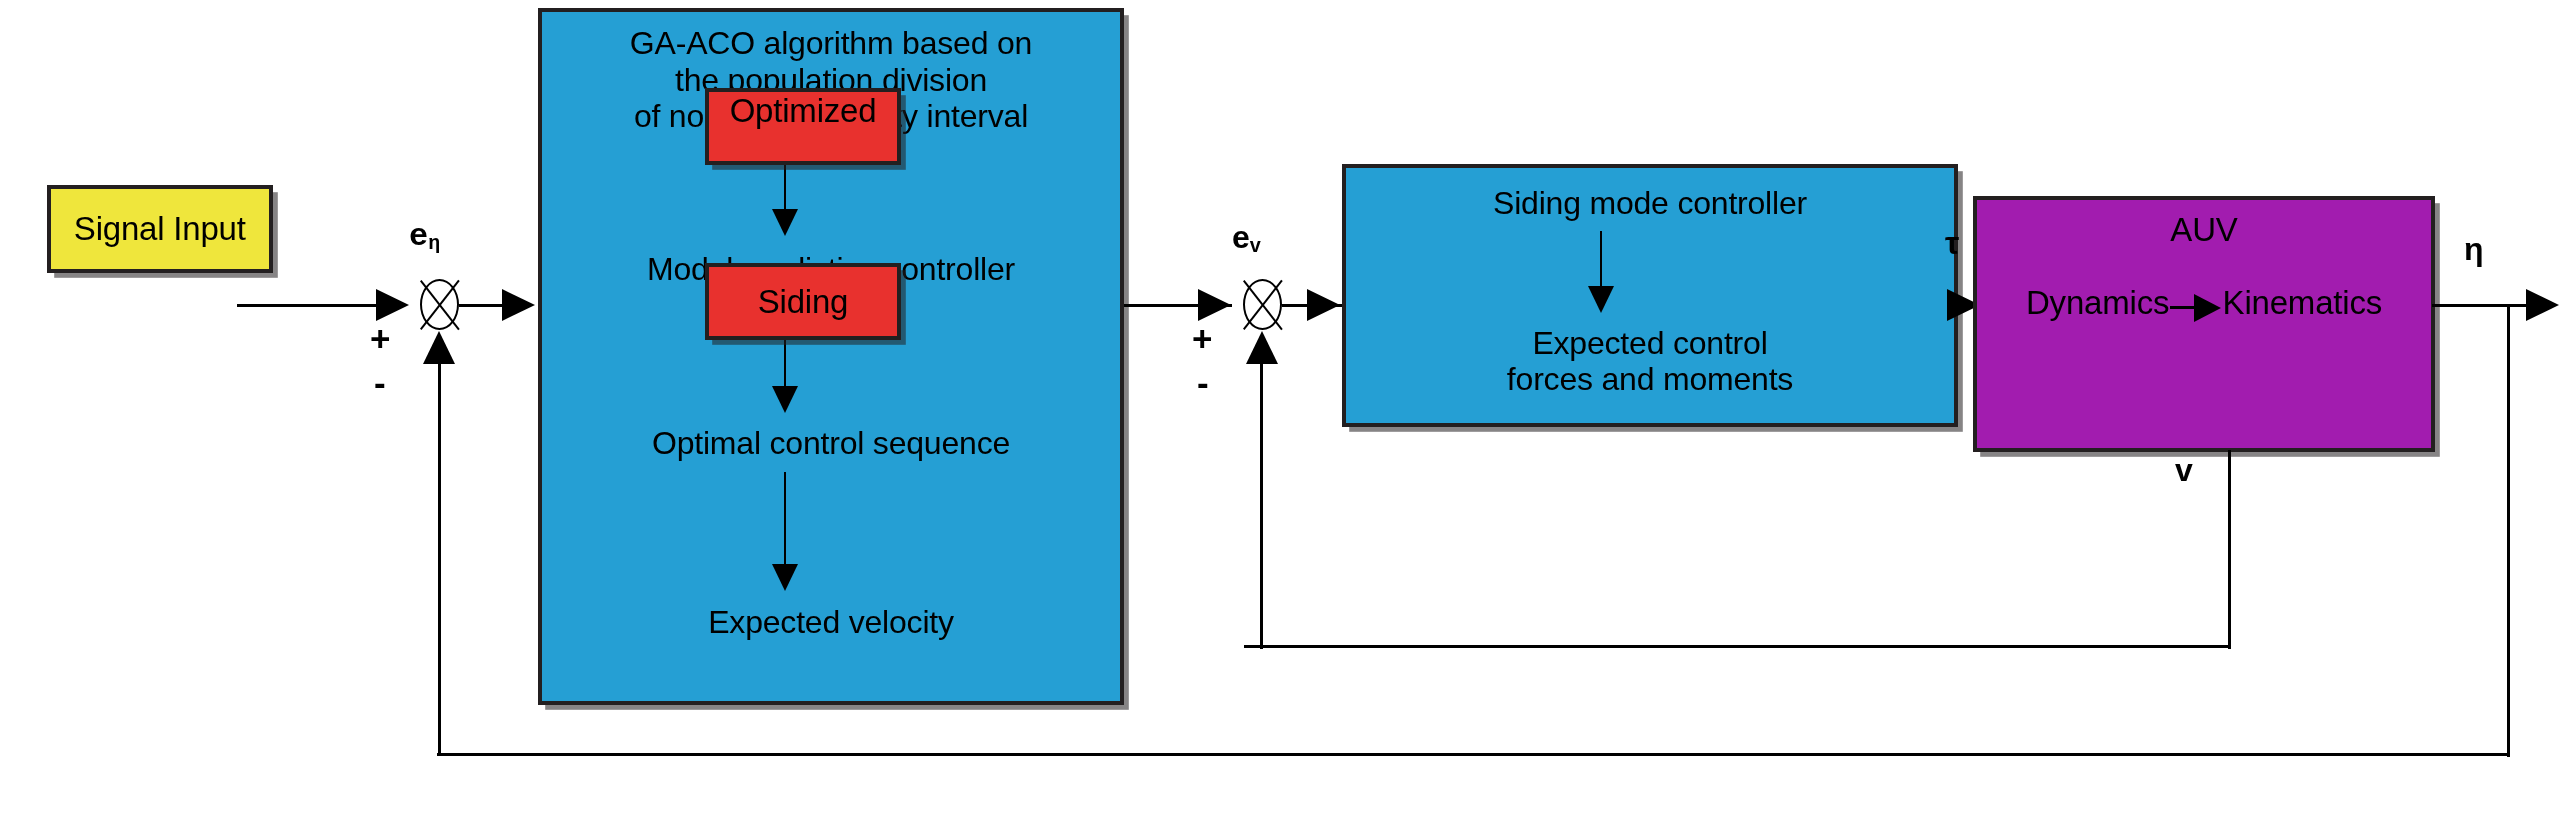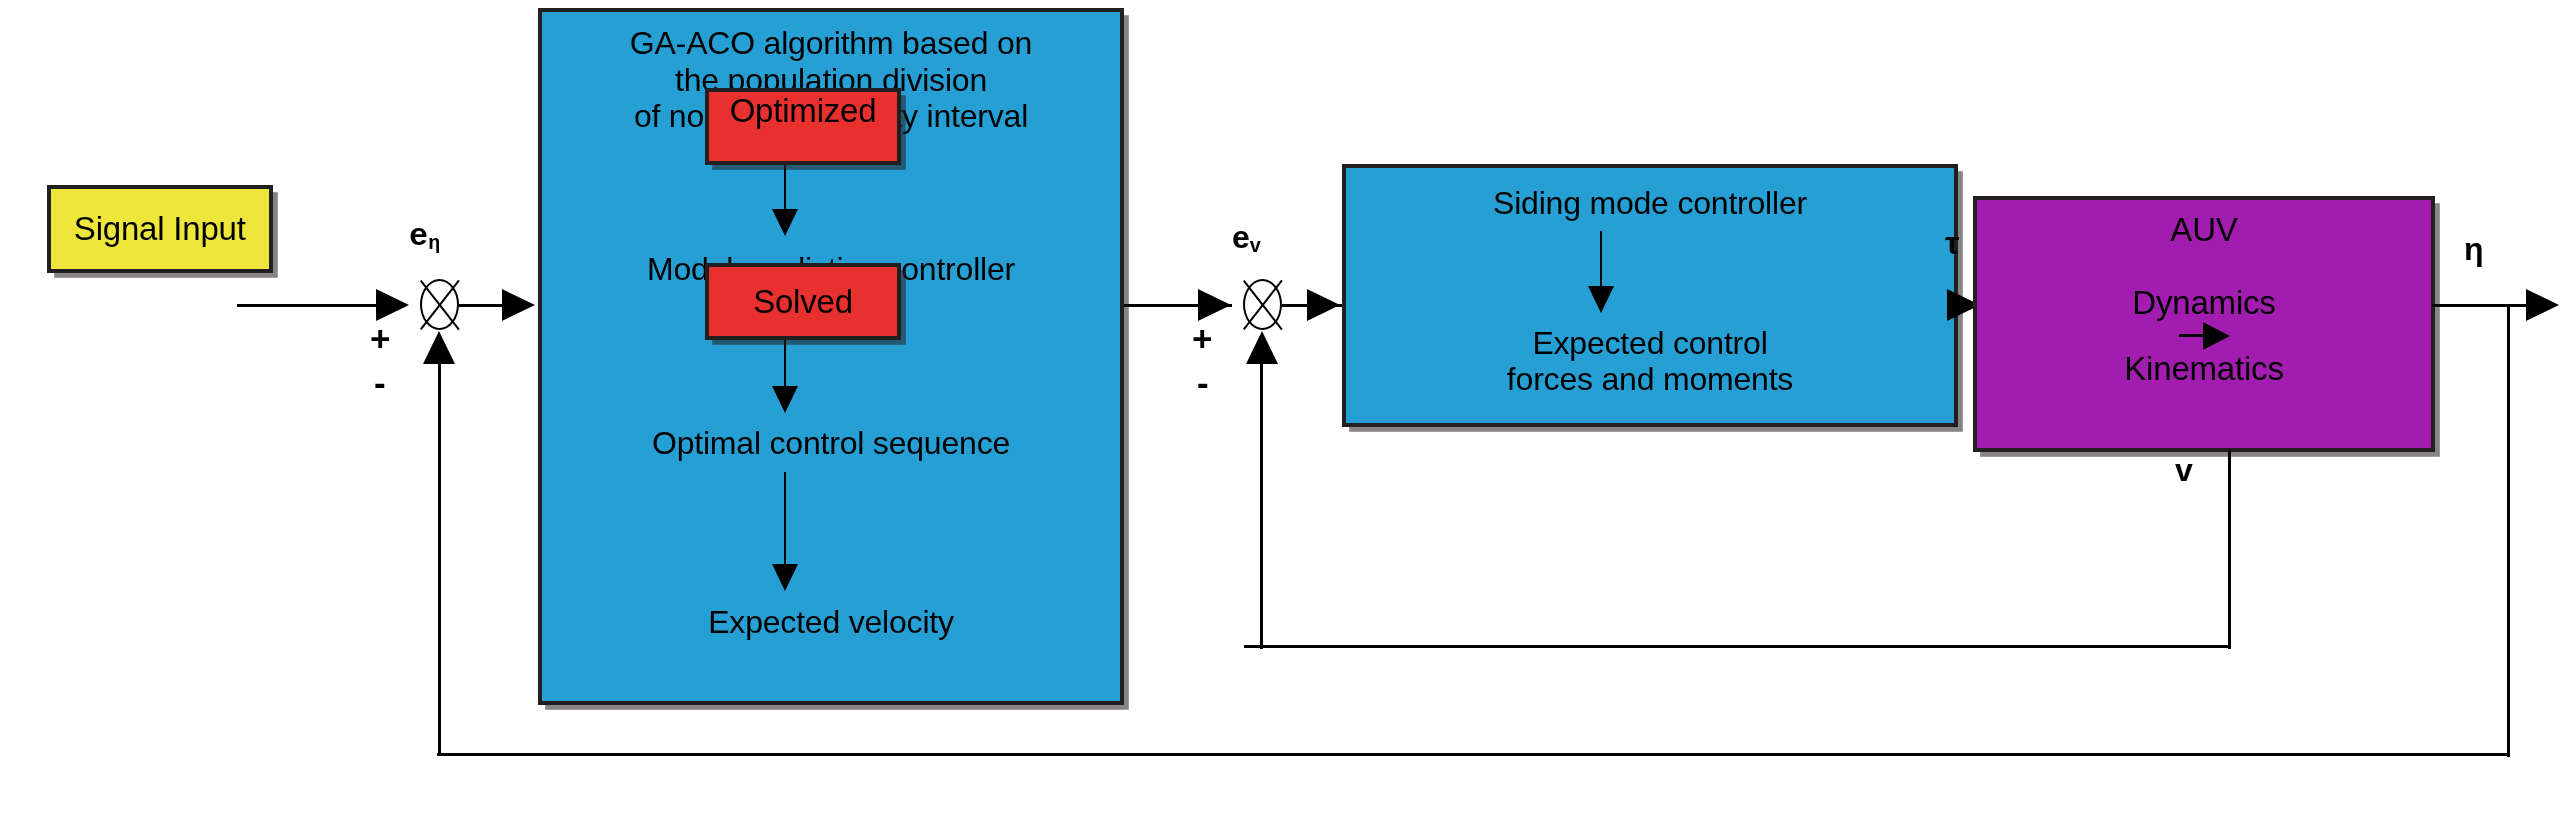--- a/index.html
+++ b/index.html
@@ -180,21 +180,21 @@
     <div class="block block-red" style="left:163px; top:76px; width:196px; height:77px; justify-content:flex-start; border-width:4.2px;">
       <div class="btext big">Optimized</div>
     </div>
 
     <div class="btext" style="position:absolute; left:0; right:0; top:239px;">Model  predictive controller</div>
 
     <div class="wire v thin" style="left:242px; top:291px; height:90px;"></div>
     <div class="arrow down thin" style="left:230px; top:374px;"></div>
 
     <div class="block block-red" style="left:163px; top:251px; width:196px; height:77px; justify-content:center; border-width:4.2px;">
-      <div class="btext big">Solved</div>
+      <div class="btext big">Siding</div>
     </div>
 
     <div class="btext" style="position:absolute; left:0; right:0; top:413px;">Optimal control sequence</div>
 
     <div class="wire v thin" style="left:242px; top:460px; height:99px;"></div>
     <div class="arrow down thin" style="left:230px; top:552px;"></div>
 
     <div class="btext" style="position:absolute; left:0; right:0; top:592px;">Expected velocity</div>
   </div>
 
@@ -225,21 +225,21 @@
   </div>
 
   <div class="wire h" style="left:1958px; top:304px; width:65px;"></div>
   <div class="arrow right" style="left:1947px; top:289px;"></div>
 
   <div class="lbl sym" style="left:1945px; top:227px;">τ</div>
 
   <div class="block block-green" style="left:1973px; top:196px; width:462px; height:256px;">
     <div class="btext big" style="margin-top:10.8px;">AUV</div>
 
-    <div style="position:absolute; left:0; right:0; top:84px; display:flex; align-items:center; justify-content:center;flex-direction:column;">
+    <div style="position:absolute; left:0; right:0; top:84px; display:flex; align-items:flex-end; justify-content:center;">
       <span class="btext big">Dynamics</span>
       <span class="inline-arrow" style="position:relative; margin:0 1.2px;">
         <span class="bar"></span>
           <span class="hd"></span>
       </span>
       <span class="btext big">Kinematics</span>
     </div>
   </div>
 
   <div class="wire h" style="left:2432px; top:304px; width:106px;"></div>

